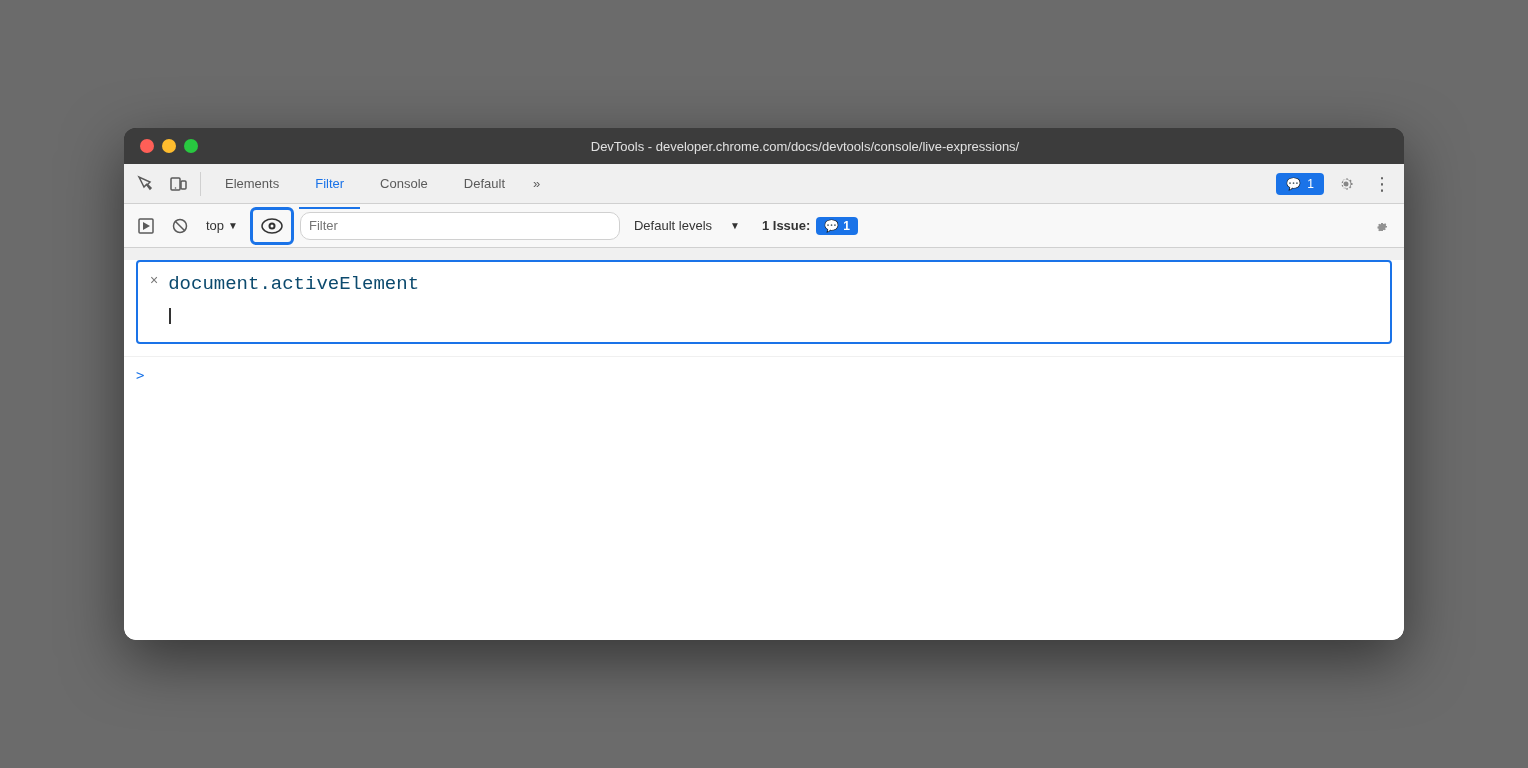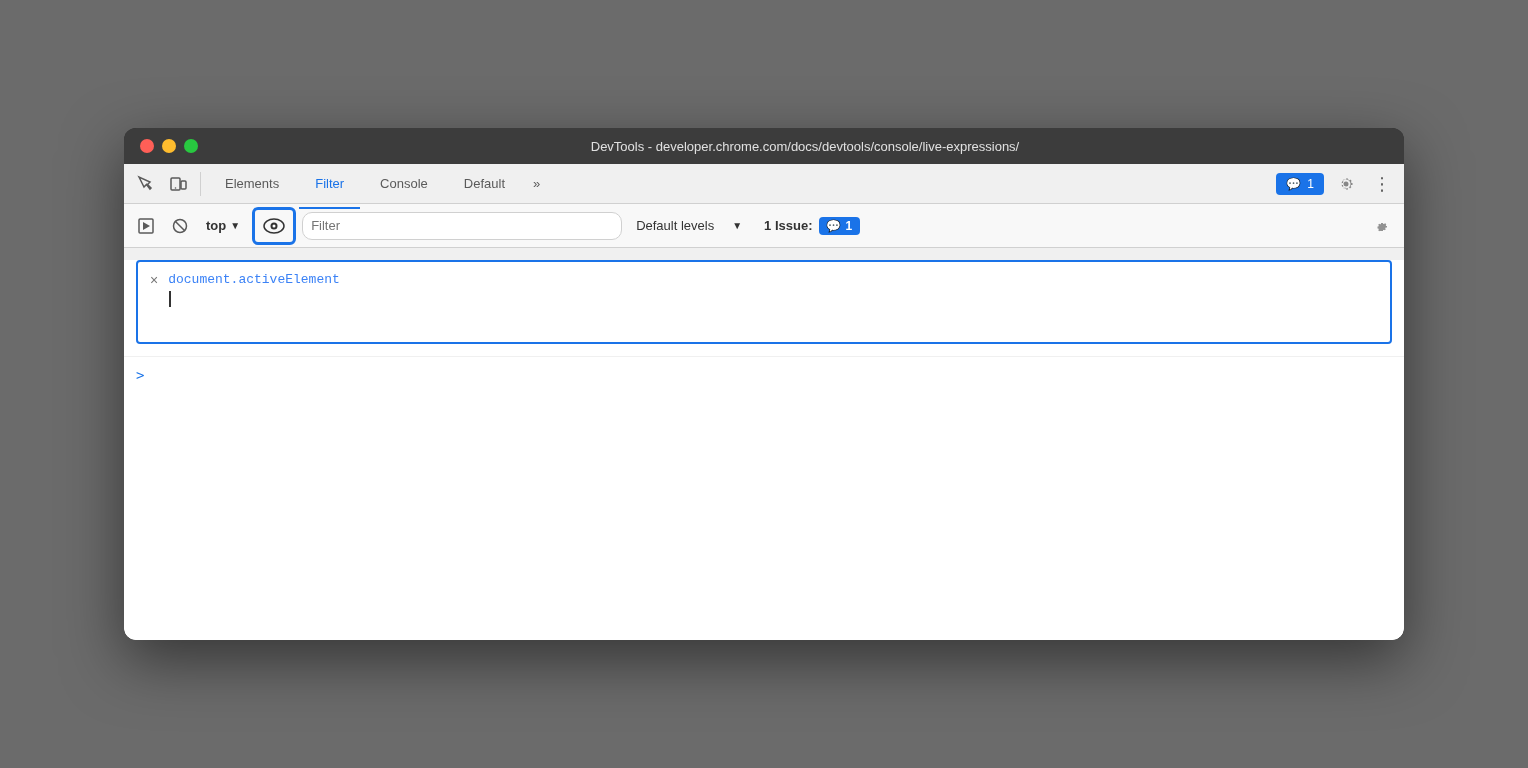--- a/index.html
+++ b/index.html
@@ -157,21 +157,20 @@
     }
     .top-selector {
       display: flex;
       align-items: center;
       gap: 4px;
       font-size: 13px;
       color: #333;
       cursor: pointer;
       padding: 2px 6px;
       border-radius: 3px;
-      font-weight: bold;
     }
     .eye-button {
       width: 44px;
       height: 38px;
       display: flex;
       align-items: center;
       justify-content: center;
       border-radius: 6px;
       cursor: pointer;
       border: 3px solid #1a73e8;
@@ -252,22 +251,22 @@
     }
     .close-btn {
       color: #777;
       font-size: 14px;
       cursor: pointer;
       margin-right: 10px;
       margin-top: 2px;
     }
     .expression-text {
       font-family: 'Courier New', monospace;
-      font-size: 13px;
-      color: #3b82f6;
+      font-size: 19px;
+      color: #0c4a6e;
       flex: 1;
       line-height: 1.5;
     }
     .cursor-blink {
       display: inline-block;
       width: 2px;
       height: 16px;
       background: #333;
       margin-left: 1px;
       vertical-align: text-bottom;

